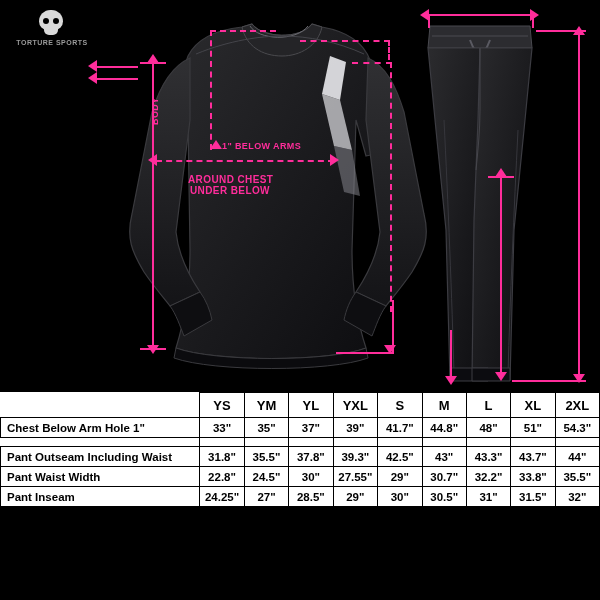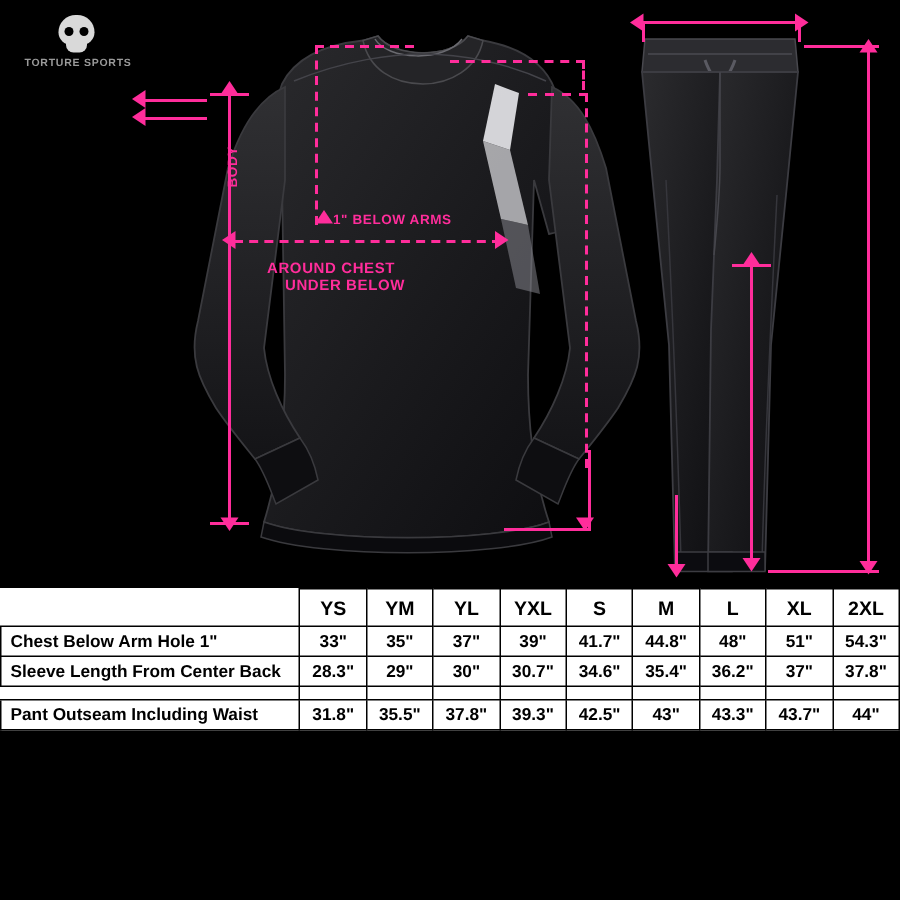--- a/index.html
+++ b/index.html
@@ -293,21 +293,21 @@
     <div class="pk pk-line-h" style="left:336px; top:352px; width:58px;"></div>
     <div class="arrow down" style="left:384px; top:345px;"></div>
 
     <div class="dash-h" style="left:156px; top:160px; width:178px;"></div>
     <div class="arrow left" style="left:148px; top:154px;"></div>
     <div class="arrow right" style="left:330px; top:154px;"></div>
 
     <div class="arrow up" style="left:210px; top:140px;"></div>
     <div class="pk-label" style="left:222px; top:141px;">1" BELOW ARMS</div>
 
-    <div class="pk-label" style="left:178px; top:174px; font-size:10px;">AROUND CHEST</div>
+    <div class="pk-label" style="left:188px; top:174px; font-size:10px;">AROUND CHEST</div>
     <div class="pk-label" style="left:190px; top:185px; font-size:10px;">UNDER BELOW</div>
 
     <div class="pk pk-line-h" style="left:96px; top:66px; width:42px;"></div>
     <div class="pk pk-line-h" style="left:96px; top:78px; width:42px;"></div>
     <div class="arrow left" style="left:88px; top:60px;"></div>
     <div class="arrow left" style="left:88px; top:72px;"></div>
 
     <div class="pk pk-line-v" style="left:392px; top:300px; height:52px;"></div>
 
     <div class="pk pk-line-h" style="left:428px; top:14px; width:106px;"></div>
@@ -353,32 +353,20 @@
         <td class="val">33"</td>
         <td class="val">35"</td>
         <td class="val">37"</td>
         <td class="val">39"</td>
         <td class="val">41.7"</td>
         <td class="val">44.8"</td>
         <td class="val">48"</td>
         <td class="val">51"</td>
         <td class="val">54.3"</td>
       </tr>
-      <tr>
-        <td class="rowlabel">Sleeve Length From Center Back</td>
-        <td class="val">28.3"</td>
-        <td class="val">29"</td>
-        <td class="val">30"</td>
-        <td class="val">30.7"</td>
-        <td class="val">34.6"</td>
-        <td class="val">35.4"</td>
-        <td class="val">36.2"</td>
-        <td class="val">37"</td>
-        <td class="val">37.8"</td>
-      </tr>
 
       <tr class="spacer">
         <td class="rowlabel"></td>
         <td class="val"></td>
         <td class="val"></td>
         <td class="val"></td>
         <td class="val"></td>
         <td class="val"></td>
         <td class="val"></td>
         <td class="val"></td>
@@ -391,16 +379,40 @@
         <td class="val">31.8"</td>
         <td class="val">35.5"</td>
         <td class="val">37.8"</td>
         <td class="val">39.3"</td>
         <td class="val">42.5"</td>
         <td class="val">43"</td>
         <td class="val">43.3"</td>
         <td class="val">43.7"</td>
         <td class="val">44"</td>
       </tr>
+      <tr>
+        <td class="rowlabel">Pant Waist Width</td>
+        <td class="val">22.8"</td>
+        <td class="val">24.5"</td>
+        <td class="val">30"</td>
+        <td class="val">27.55"</td>
+        <td class="val">29"</td>
+        <td class="val">30.7"</td>
+        <td class="val">32.2"</td>
+        <td class="val">33.8"</td>
+        <td class="val">35.5"</td>
+      </tr>
+      <tr>
+        <td class="rowlabel">Pant Inseam</td>
+        <td class="val">24.25"</td>
+        <td class="val">27"</td>
+        <td class="val">28.5"</td>
+        <td class="val">29"</td>
+        <td class="val">30"</td>
+        <td class="val">30.5"</td>
+        <td class="val">31"</td>
+        <td class="val">31.5"</td>
+        <td class="val">32"</td>
+      </tr>
     </tbody>
   </table>
 
 </div>
 
 </body></html>

